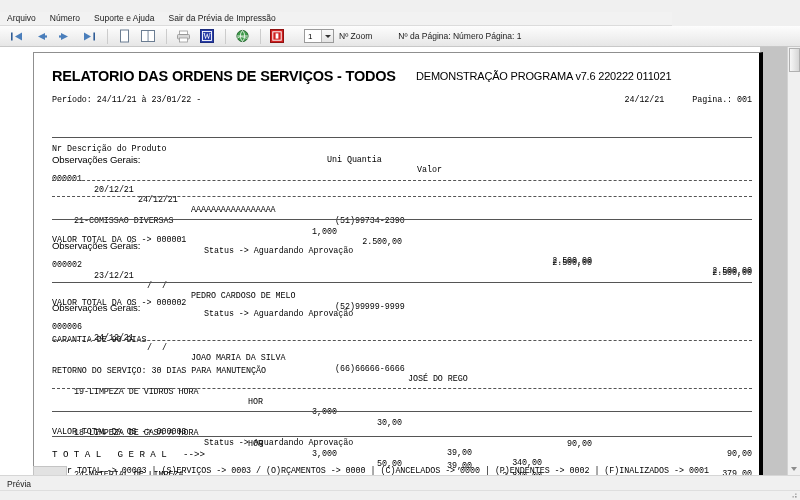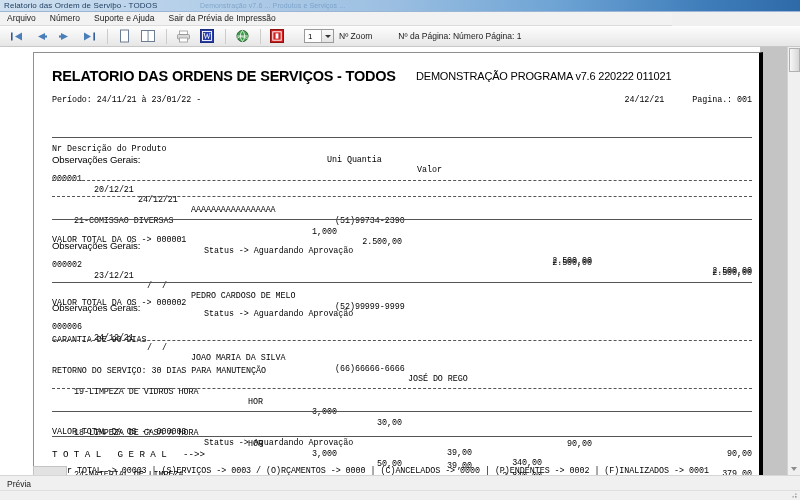--- a/index.html
+++ b/index.html
@@ -251,24 +251,20 @@
     border: 1px solid #c4c4c4;
     border-bottom: none;
     box-sizing: border-box;
   }
 </style>
 </head>
 <body>
 
 <div id="app">
 
-  <div class="titlebar">
-    <span class="titlebar-text">Relatorio das Ordem de Serviþo  - TODOS</span>
-    <span class="titlebar-sub">Demonstração v7.6 ... Produtos e Serviços ...</span>
-  </div>
 
   <div class="menubar">
     <span class="menu-item">Arquivo</span>
     <span class="menu-item">Número</span>
     <span class="menu-item">Suporte e Ajuda</span>
     <span class="menu-item">Sair da Prévia de Impressão</span>
   </div>
 
   <div class="toolbar">
 

